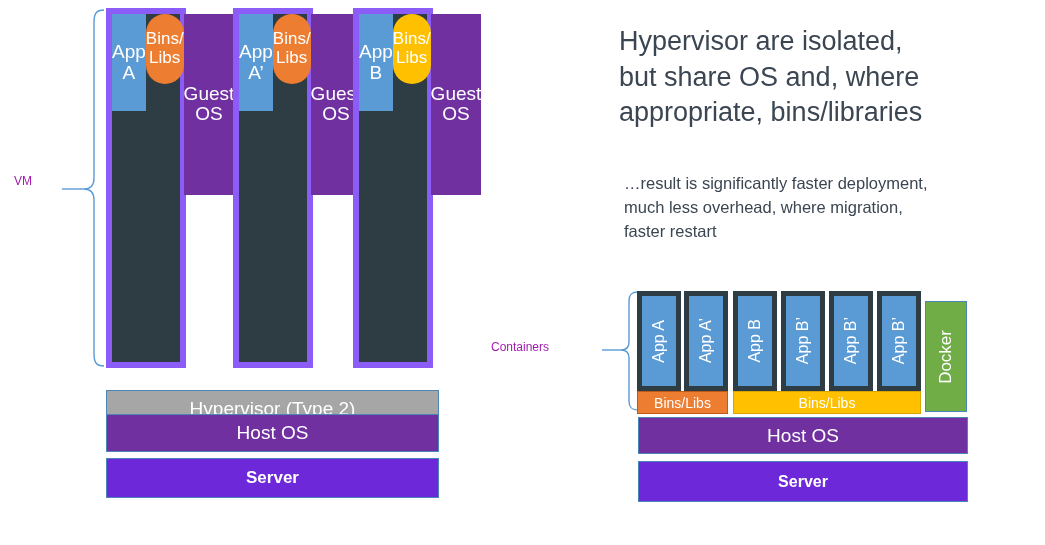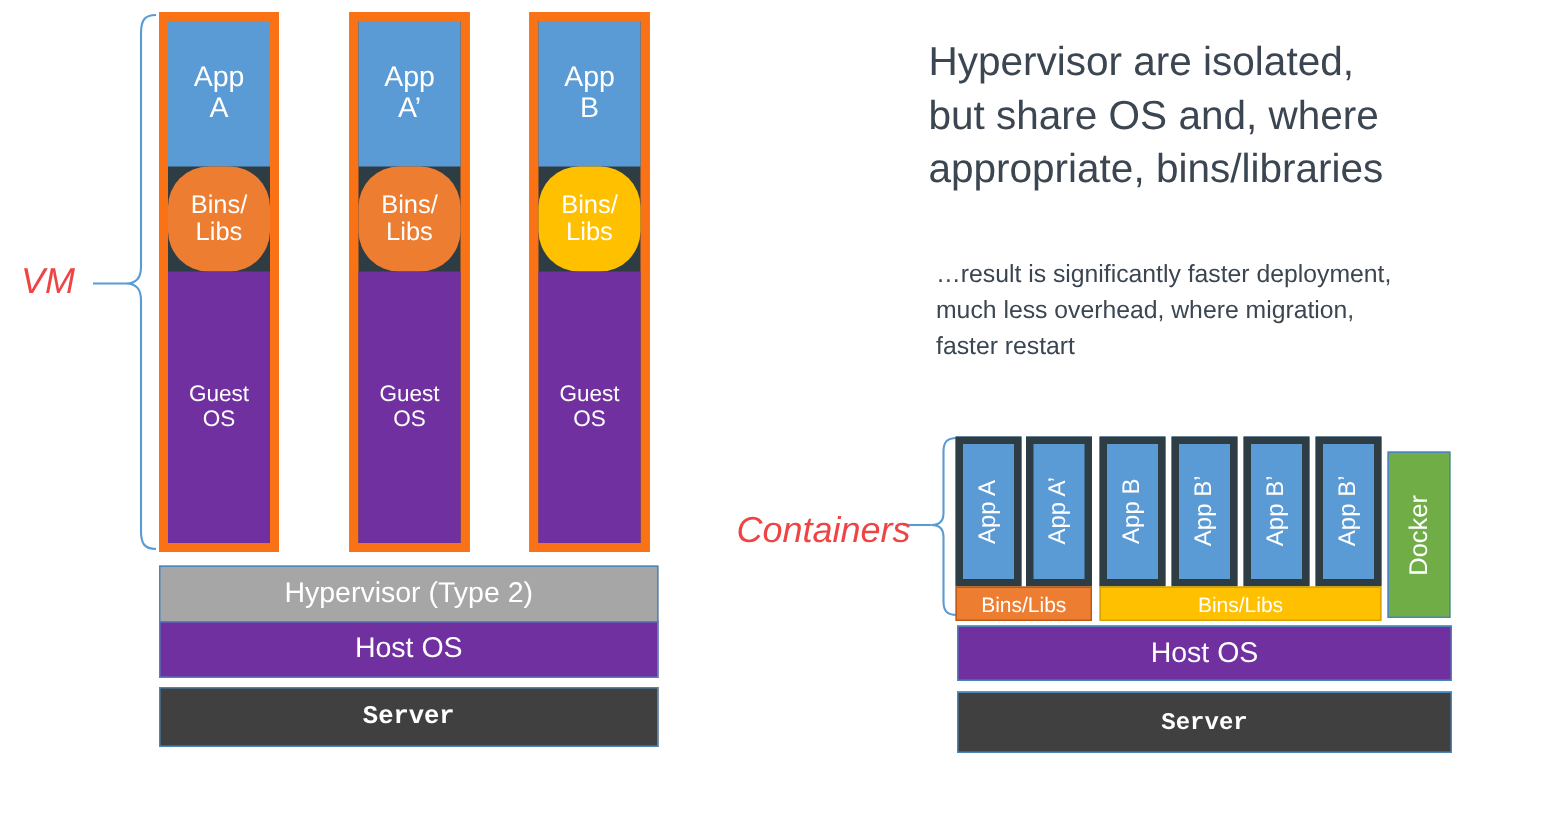--- a/index.html
+++ b/index.html
@@ -16,35 +16,35 @@
     color: #3b4652;
   }
 
   .abs { position: absolute; box-sizing: border-box; }
 
   .blue   { background: #5b9bd5; }
   .orange { background: #ed7d31; }
   .yellow { background: #ffc000; }
   .purple { background: #7030a0; }
   .gray   { background: #a6a6a6; }
-  .dark   { background: #404040; font-family: Liberation Mono, monospace; }
+  .dark   { background: #6d28d9; }
 
   
   .vm-col {
-    border: 6px solid #f97316;
+    border: 6px solid #8b5cf6;
     background: #2e3c43;
     display: flex;
-    flex-direction: column;
+    flex-direction: row;
   }
   .vm-col .seg { width: 100%; display:flex; align-items:center; justify-content:center;
                  text-align:center; color:#fff; white-space: pre-line; line-height:1.1; }
 
   .seg-app   { font-size: 19px; }
   .seg-bins  { font-size: 17px; border-radius: 27px; }
-  .seg-guest { font-size: 15px; }
+  .seg-guest { font-size: 19px; }
 
   
   .bar {
     border: 1px solid #4a86b8;
     display: flex; align-items: center; justify-content: center;
     color: #ffffff;
   }
   .bar-hyper  { font-size: 19px; }
   .bar-hostos { font-size: 19px; }
   .bar-server { font-size: 17px; font-weight: bold; }
@@ -96,24 +96,23 @@
     color: #ffffff; font-size: 14px;
   }
   .binstrip.orange { border: 1px solid #c05a16; }
   .binstrip.yellow { border: 1px solid #d9a300; }
 
   .bar-hostos2 { font-size: 19px; }
   .bar-server2 { font-size: 16px; font-weight: bold; }
 
   
   .brace-label {
-    font-size: 24px;
-    color: #ef4444;
+    font-size: 12px;
+    color: #a21caf;
     white-space: nowrap;
-    font-style: italic;
   }
   svg { display: block; overflow: visible; }
 </style>
 </head>
 <body>
 
 <div class="abs" style="left:60px; top:8px; width:46px; height:360px;">
   <svg width="46" height="360" viewBox="0 0 46 360" fill="none" stroke="#5b9bd5" stroke-width="1.4">
     <path d="M44 2 C 36 2, 34 6, 34 14 L 34 170 C 34 178, 30 181, 24 181
              C 30 181, 34 184, 34 192 L 34 346 C 34 354, 36 358, 44 358"></path>
@@ -142,21 +141,21 @@
 
 <div class="abs vm-col" style="left:353px; top:8px; width:80px; height:360px;">
   <div class="seg blue seg-app" style="height:28%;">App
 B</div>
   <div class="seg yellow seg-bins" style="height:20%;">Bins/
 Libs</div>
   <div class="seg purple seg-guest" style="height:52%;">Guest
 OS</div>
 </div>
 
-<div class="abs bar gray bar-hyper" style="left:106px; top:377px; width:333px; height:38px;">Hypervisor (Type 2)</div>
+<div class="abs bar gray bar-hyper" style="left:106px; top:390px; width:333px; height:38px;">Hypervisor (Type 2)</div>
 
 <div class="abs bar purple bar-hostos" style="left:106px; top:414px; width:333px; height:38px;">Host OS</div>
 
 <div class="abs bar dark bar-server" style="left:106px; top:458px; width:333px; height:40px;">Server</div>
 
 <div class="abs headline" style="left:619px; top:24px; width:420px;">Hypervisor are isolated,
 but share OS and, where
 appropriate, bins/libraries</div>
 
 <div class="abs subtext" style="left:624px; top:172px; width:420px;">…result is significantly faster deployment,

